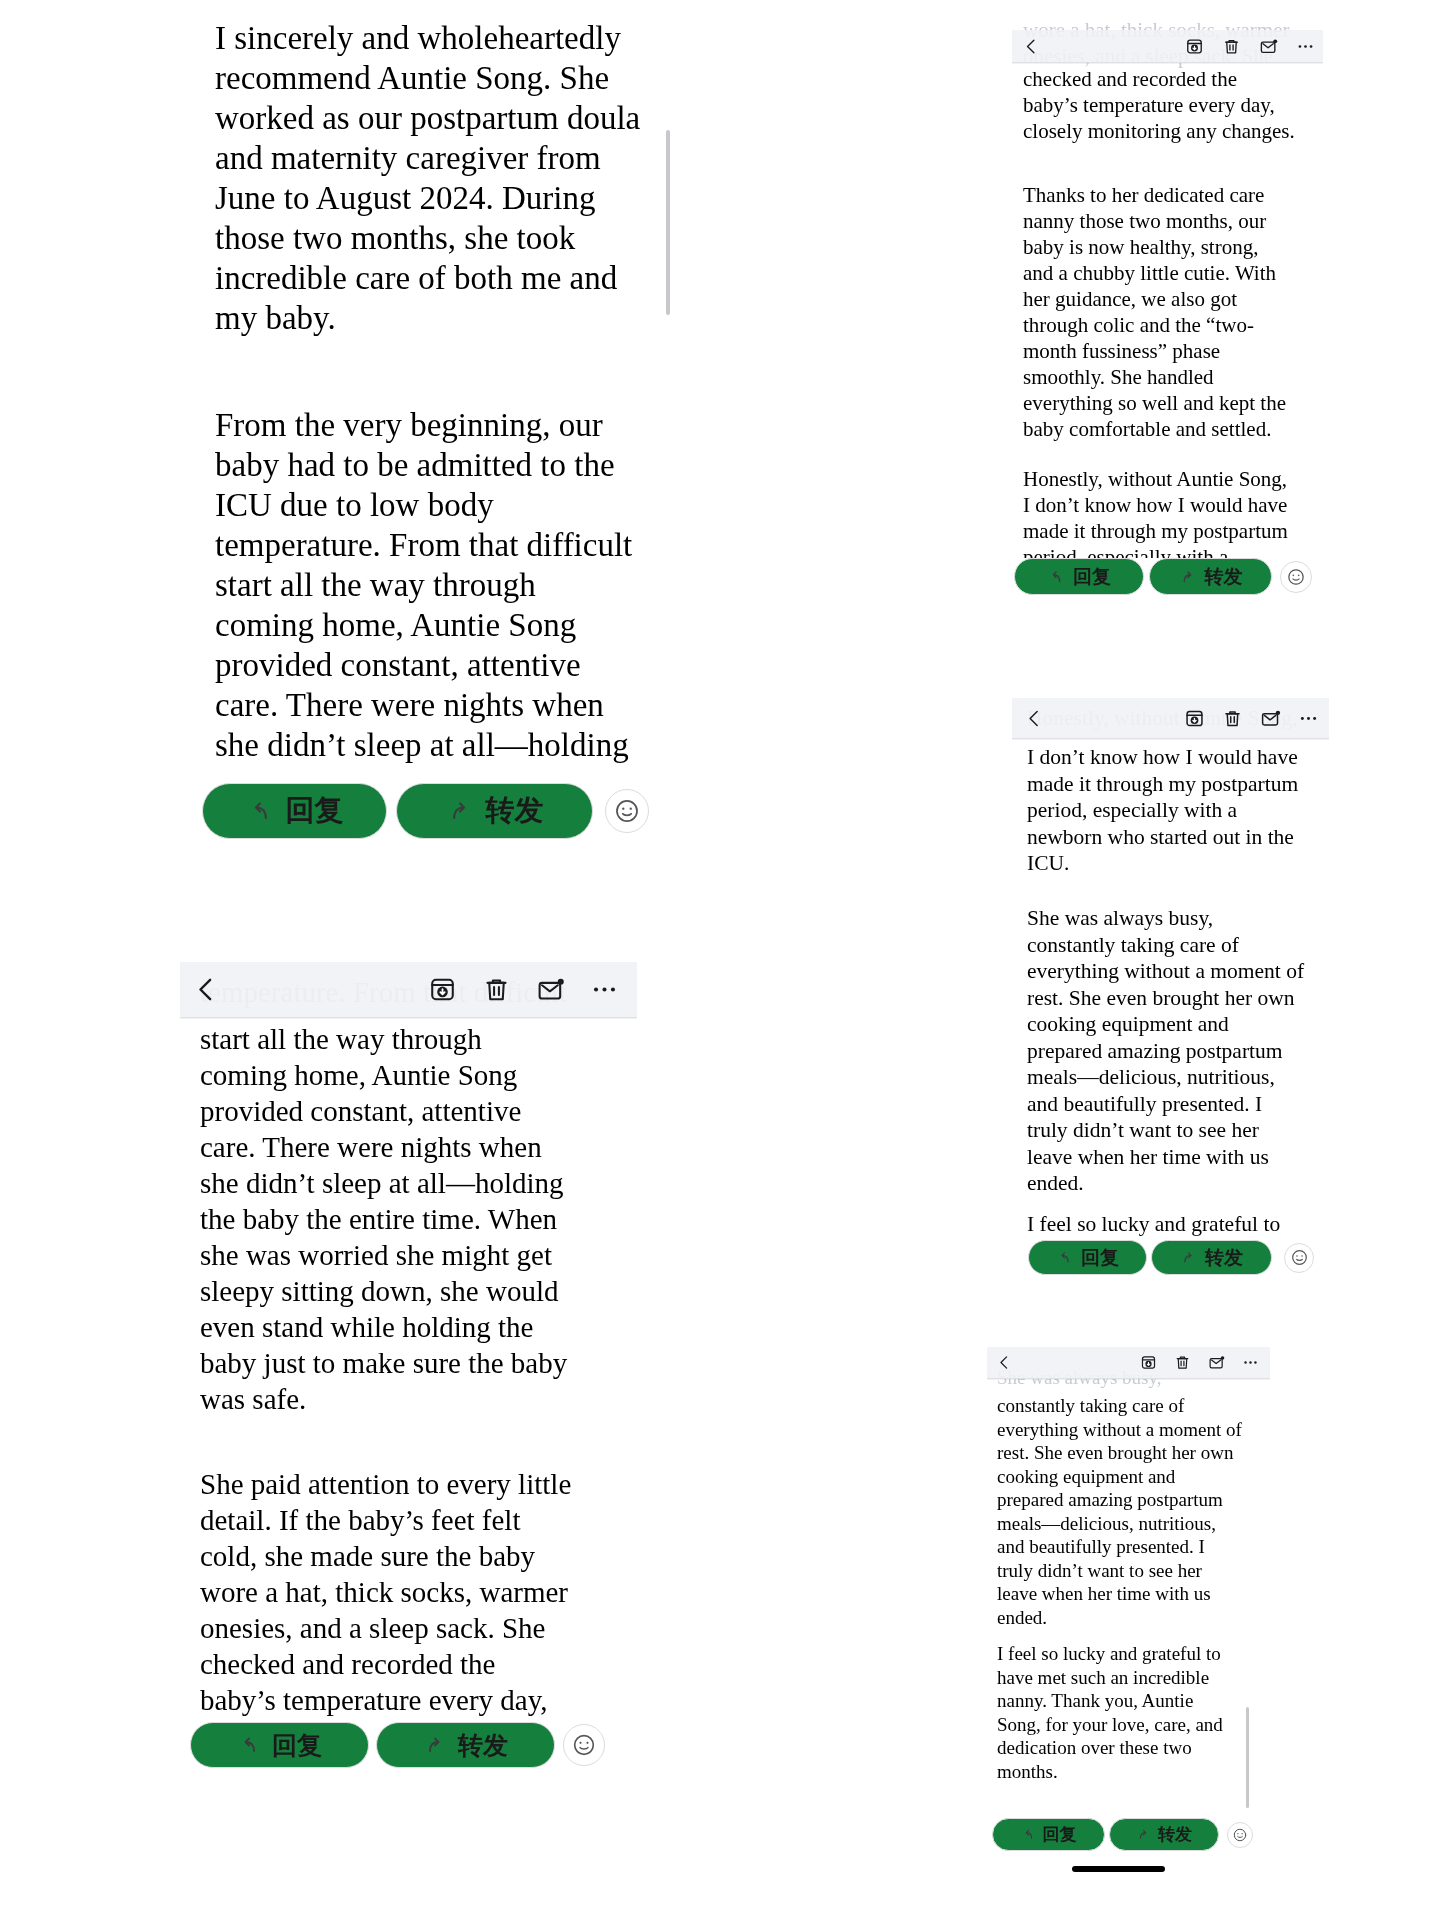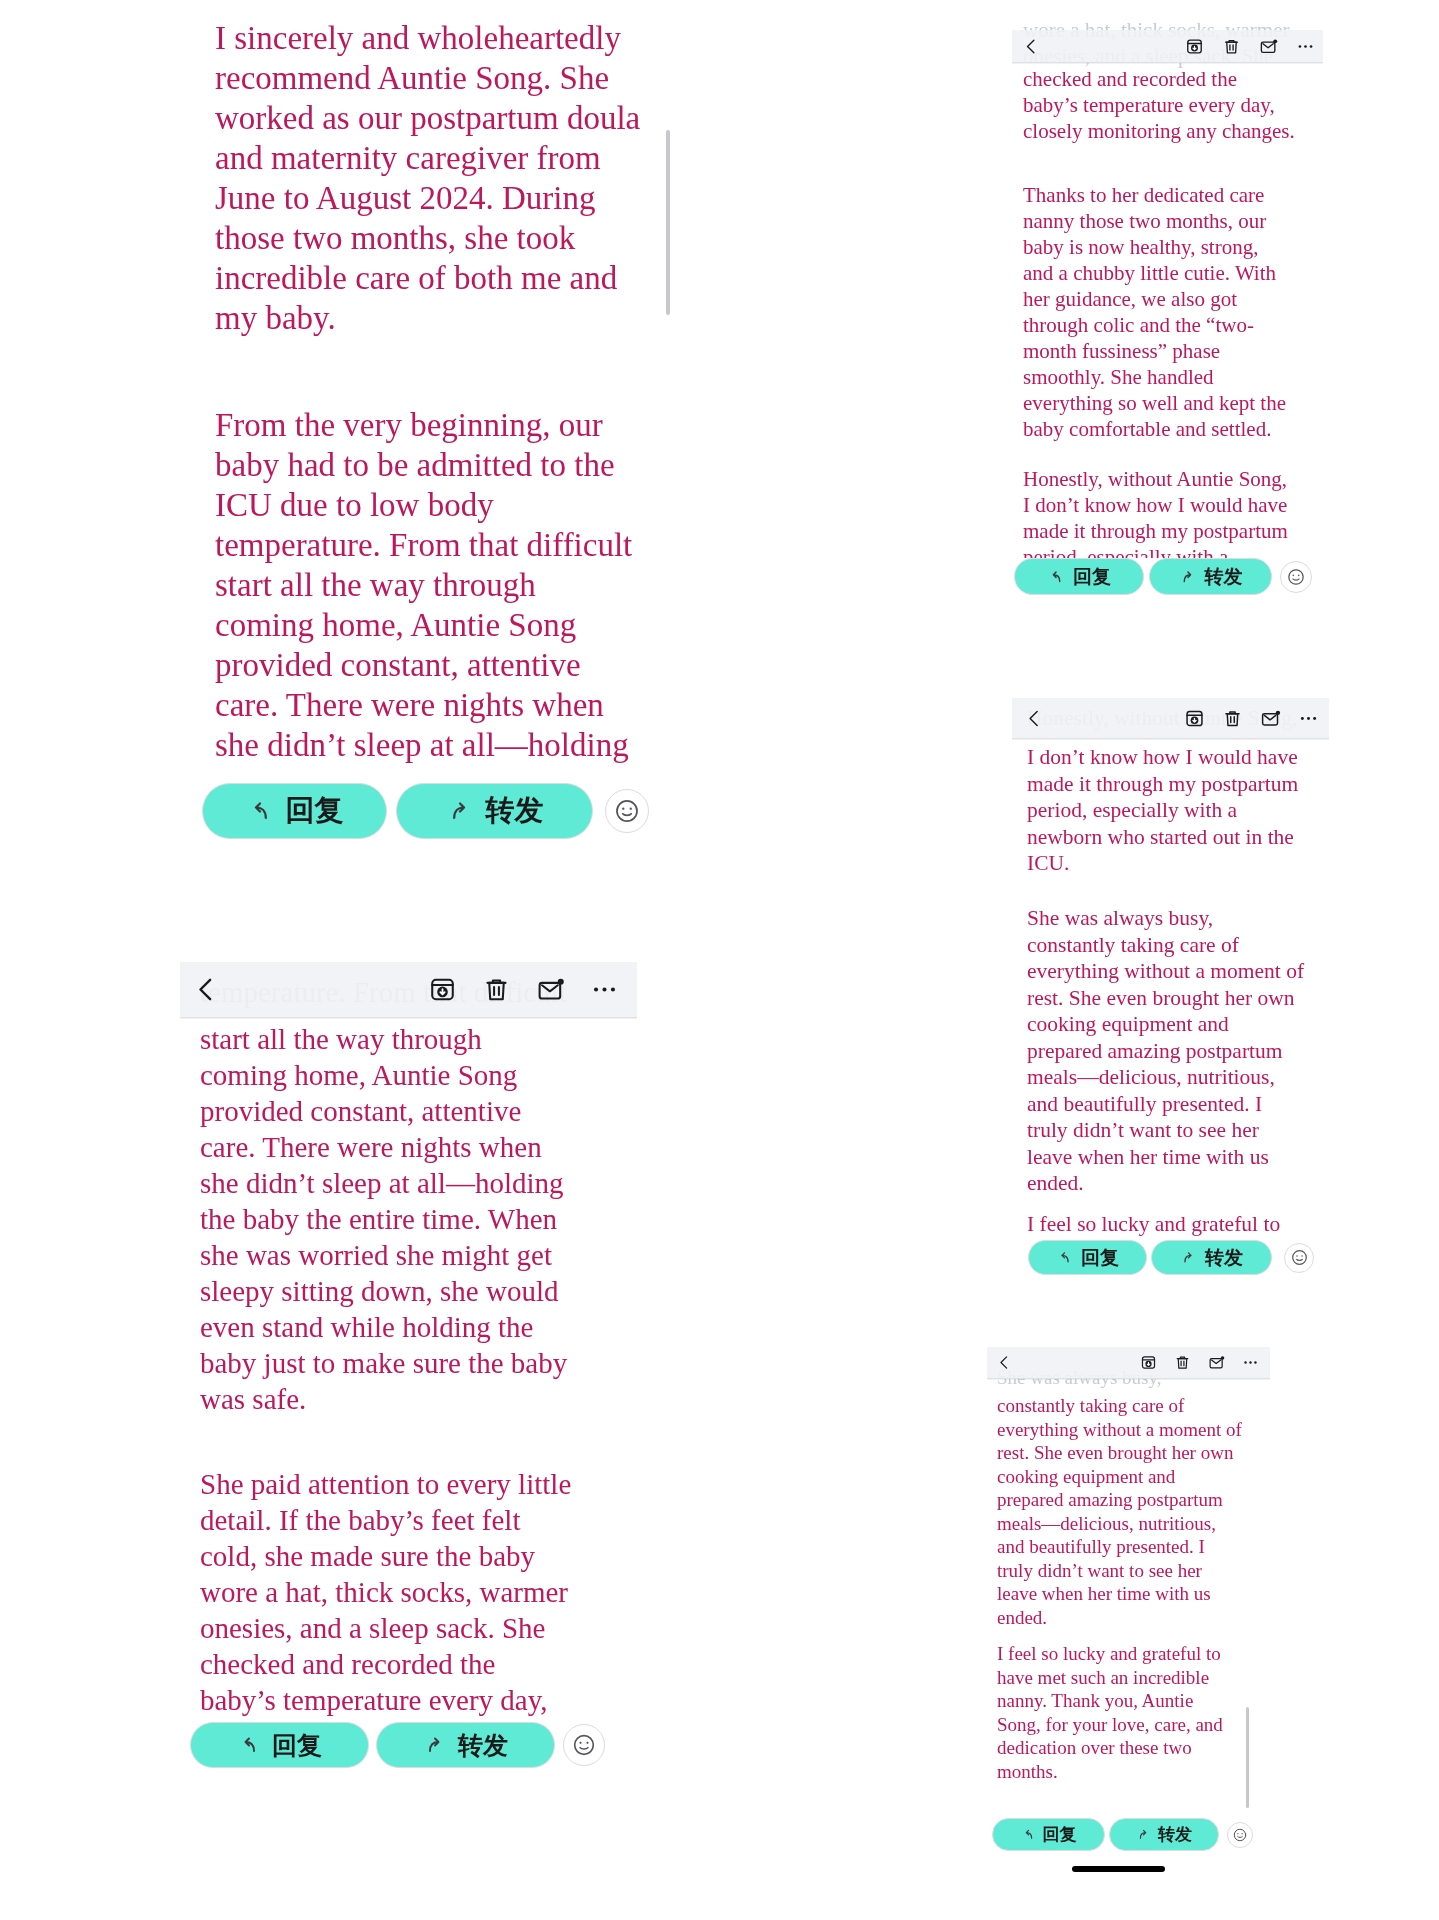--- a/index.html
+++ b/index.html
@@ -1,28 +1,28 @@
 <!DOCTYPE html>
 <html><head>
 <meta charset="utf-8">
 <style>
   html,body{margin:0;padding:0;background:#ffffff;}
   #screen{position:relative;width:1439px;height:1920px;background:#ffffff;overflow:hidden;}
 
-  .serif{position:absolute;font-family:"Liberation Serif",serif;color:#be185d;white-space:pre-line;z-index:1;}
+  .serif{position:absolute;font-family:"Liberation Serif",serif;color:#000000;white-space:pre-line;z-index:1;}
   .ghost{position:absolute;font-family:"Liberation Serif",serif;color:#c9ccd2;white-space:pre-line;z-index:1;}
 
   .toolbar{position:absolute;background:rgba(240,241,245,0.88);border-bottom:1px solid #dfe0e4;
            box-shadow:0 1px 0 rgba(0,0,0,0.05);display:flex;align-items:center;z-index:2;}
   .tb-spacer{flex:1;}
   .tb-ic{display:flex;align-items:center;justify-content:center;}
   .tb-ic svg{display:block;stroke:#1b1b1d;fill:none;stroke-width:1.7;stroke-linecap:round;stroke-linejoin:round;}
 
   .btn-row{position:absolute;display:flex;align-items:center;z-index:3;}
-  .pill{border:1.5px solid #dcdcdf;border-radius:999px;background:#5eead4;display:flex;align-items:center;
+  .pill{border:1.5px solid #dcdcdf;border-radius:999px;background:#15803d;display:flex;align-items:center;
         justify-content:center;font-family:"Liberation Sans",sans-serif;font-weight:600;color:#1a1a1a;cursor:pointer;}
   .pill svg{stroke:#3a3a3c;fill:none;stroke-width:1.9;stroke-linecap:round;stroke-linejoin:round;}
   .smiley{border:1.5px solid #dcdcdf;border-radius:50%;background:#fff;display:flex;align-items:center;justify-content:center;cursor:pointer;}
   .smiley svg{stroke:#55555a;fill:none;stroke-width:1.5;stroke-linecap:round;}
 
   .scrollbar{position:absolute;background:#c6c8cc;border-radius:3px;z-index:1;}
   .homebar{position:absolute;background:#000;border-radius:4px;z-index:3;}
 
   
   .p1{font-size:33px;line-height:40px;width:470px;}

